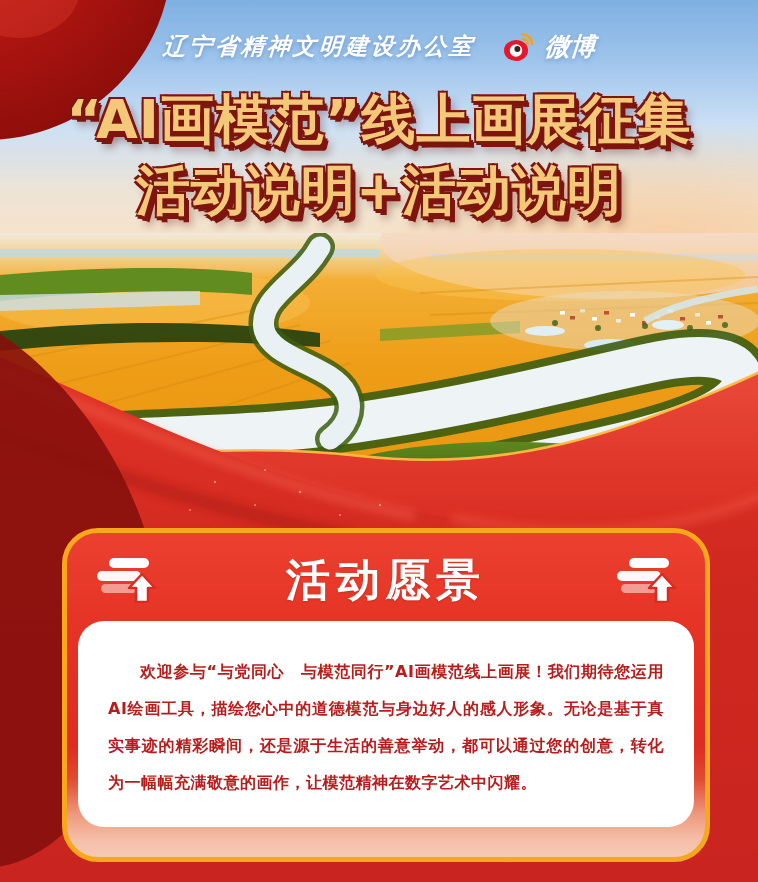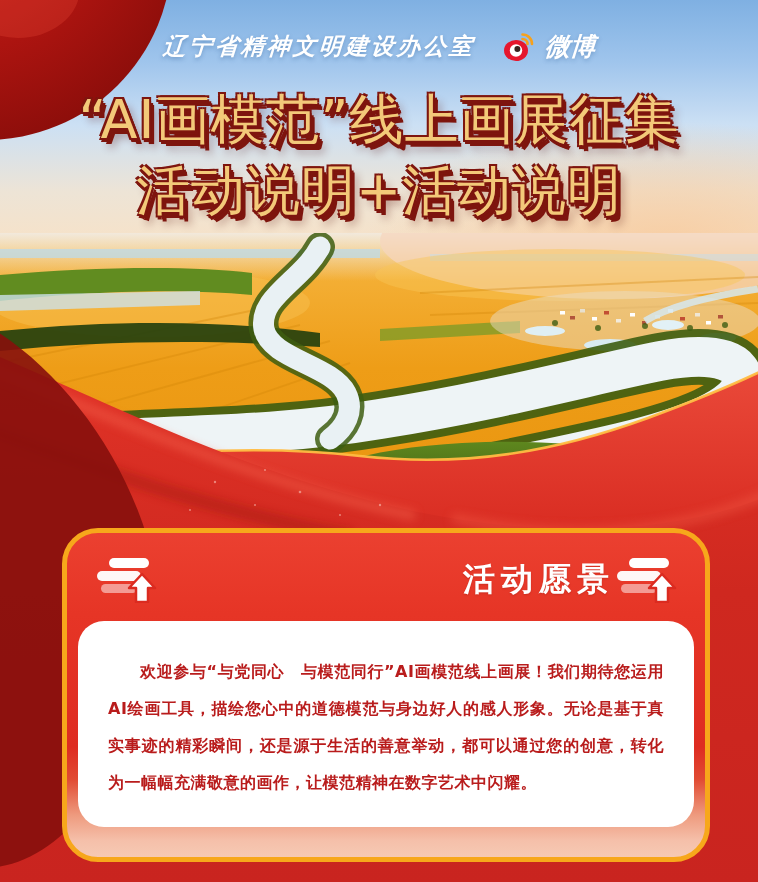--- a/index.html
+++ b/index.html
@@ -28,21 +28,21 @@
     text-shadow:0 2px 4px rgba(25,75,135,.35);
   }
   .weibo { display:flex; align-items:center; gap:6px; }
   .weibo-label {
     color:#fff; font-size:25px; font-weight:700; font-style:italic;
     text-shadow:0 2px 4px rgba(25,75,135,.3); transform:skewX(-4deg);
   }
   
   .main-title {
     position:absolute; top:84px; left:0; width:758px; z-index:5;
-    text-align:center; color:#F3C979; font-weight:400;
+    text-align:center; color:#F3C979; font-weight:700;
   }
   .main-title .line {
     font-size:54px; line-height:71px; letter-spacing:1px;
     text-shadow:
       -2px -2px 0 #7E150E, 2px -2px 0 #7E150E,
       -2px 2px 0 #7E150E, 2px 2px 0 #7E150E,
       0 4px 0 #7E150E, 4px 4px 0 #7E150E,
       5px 6px 0 #7E150E, 7px 9px 8px rgba(90,15,8,.45);
   }
   
@@ -56,21 +56,21 @@
   .card {
     position:absolute; left:62px; top:528px; width:648px; height:334px; z-index:5;
     box-sizing:border-box; border:5px solid #F7A71B; border-radius:36px;
     background:linear-gradient(180deg,#EB4030 0%,#E63526 25%,#DE2C21 66%,#E14B33 76%,#EE9A7E 87%,#F5C0AA 95%,#F6C9B3 100%);
   }
   .card-header {
     display:flex; align-items:center; height:70px; padding:12px 28px 0;
   }
   .hdr-icon { width:62px; height:46px; flex:none; }
   .card-title {
-    flex:1; text-align:right; color:#fff; font-size:32px; font-weight:800;
+    flex:1; text-align:center; color:#fff; font-size:44px; font-weight:800;
     letter-spacing:6px; text-shadow:0 1px 2px rgba(140,20,10,.3);
   }
   .card-body-box {
     margin:6px 11px 0; height:206px; background:#fff; border-radius:26px;
     box-sizing:border-box; padding:21px 19px 0;
   }
   .card-body-text {
     margin:11px; color:#b91c1c; font-size:16px; line-height:37px; font-weight:700;
     text-align:justify; text-indent:2em; letter-spacing:.5px;
   }

